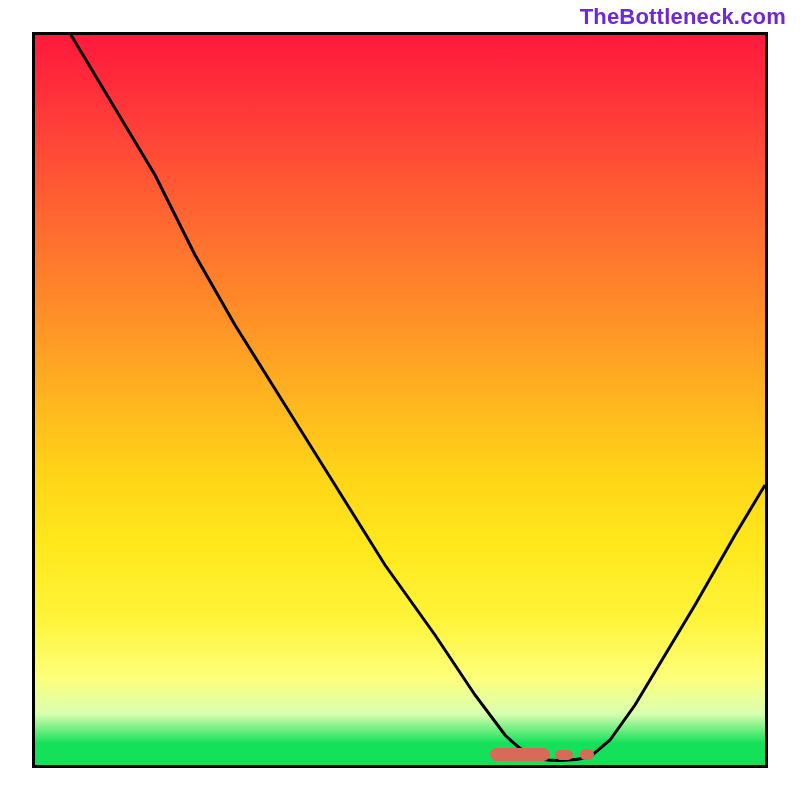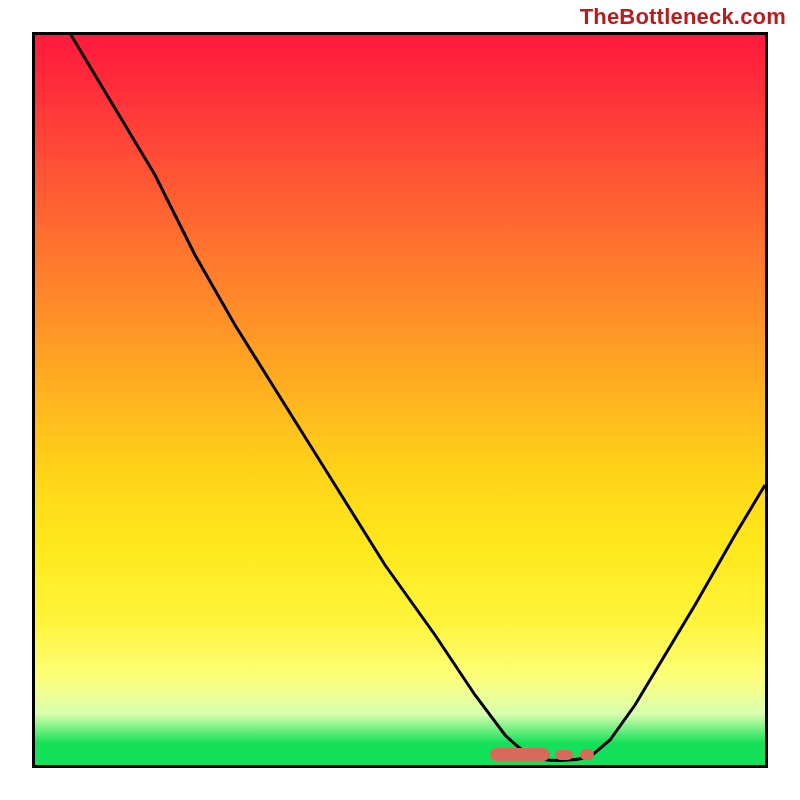--- a/index.html
+++ b/index.html
@@ -1,17 +1,17 @@
 <!DOCTYPE html>
 <html><head>
 <meta charset="utf-8">
 <style>
   html,body{margin:0;padding:0;width:800px;height:800px;background:#fff;font-family:Arial,Helvetica,sans-serif}
   .frame{position:absolute;left:0;top:0;width:800px;height:800px}
-  .watermark{position:absolute;top:4px;right:14px;font-size:22px;font-weight:600;color:#b91c1c;letter-spacing:.2px}
+  .watermark{position:absolute;top:4px;right:14px;font-size:22px;font-weight:600;color:#6d28d9;letter-spacing:.2px}
   .plot{position:absolute;left:32px;top:32px;width:736px;height:736px;border:3px solid #000;box-sizing:border-box}
   .gradient{position:absolute;inset:0;
     background:linear-gradient(to bottom,
       #ff1a3c 0%,
       #ff2a3a 6%,
       #ff4438 14%,
       #ff6a30 26%,
       #ff8e28 38%,
       #ffb51f 50%,
       #ffd418 60%,

